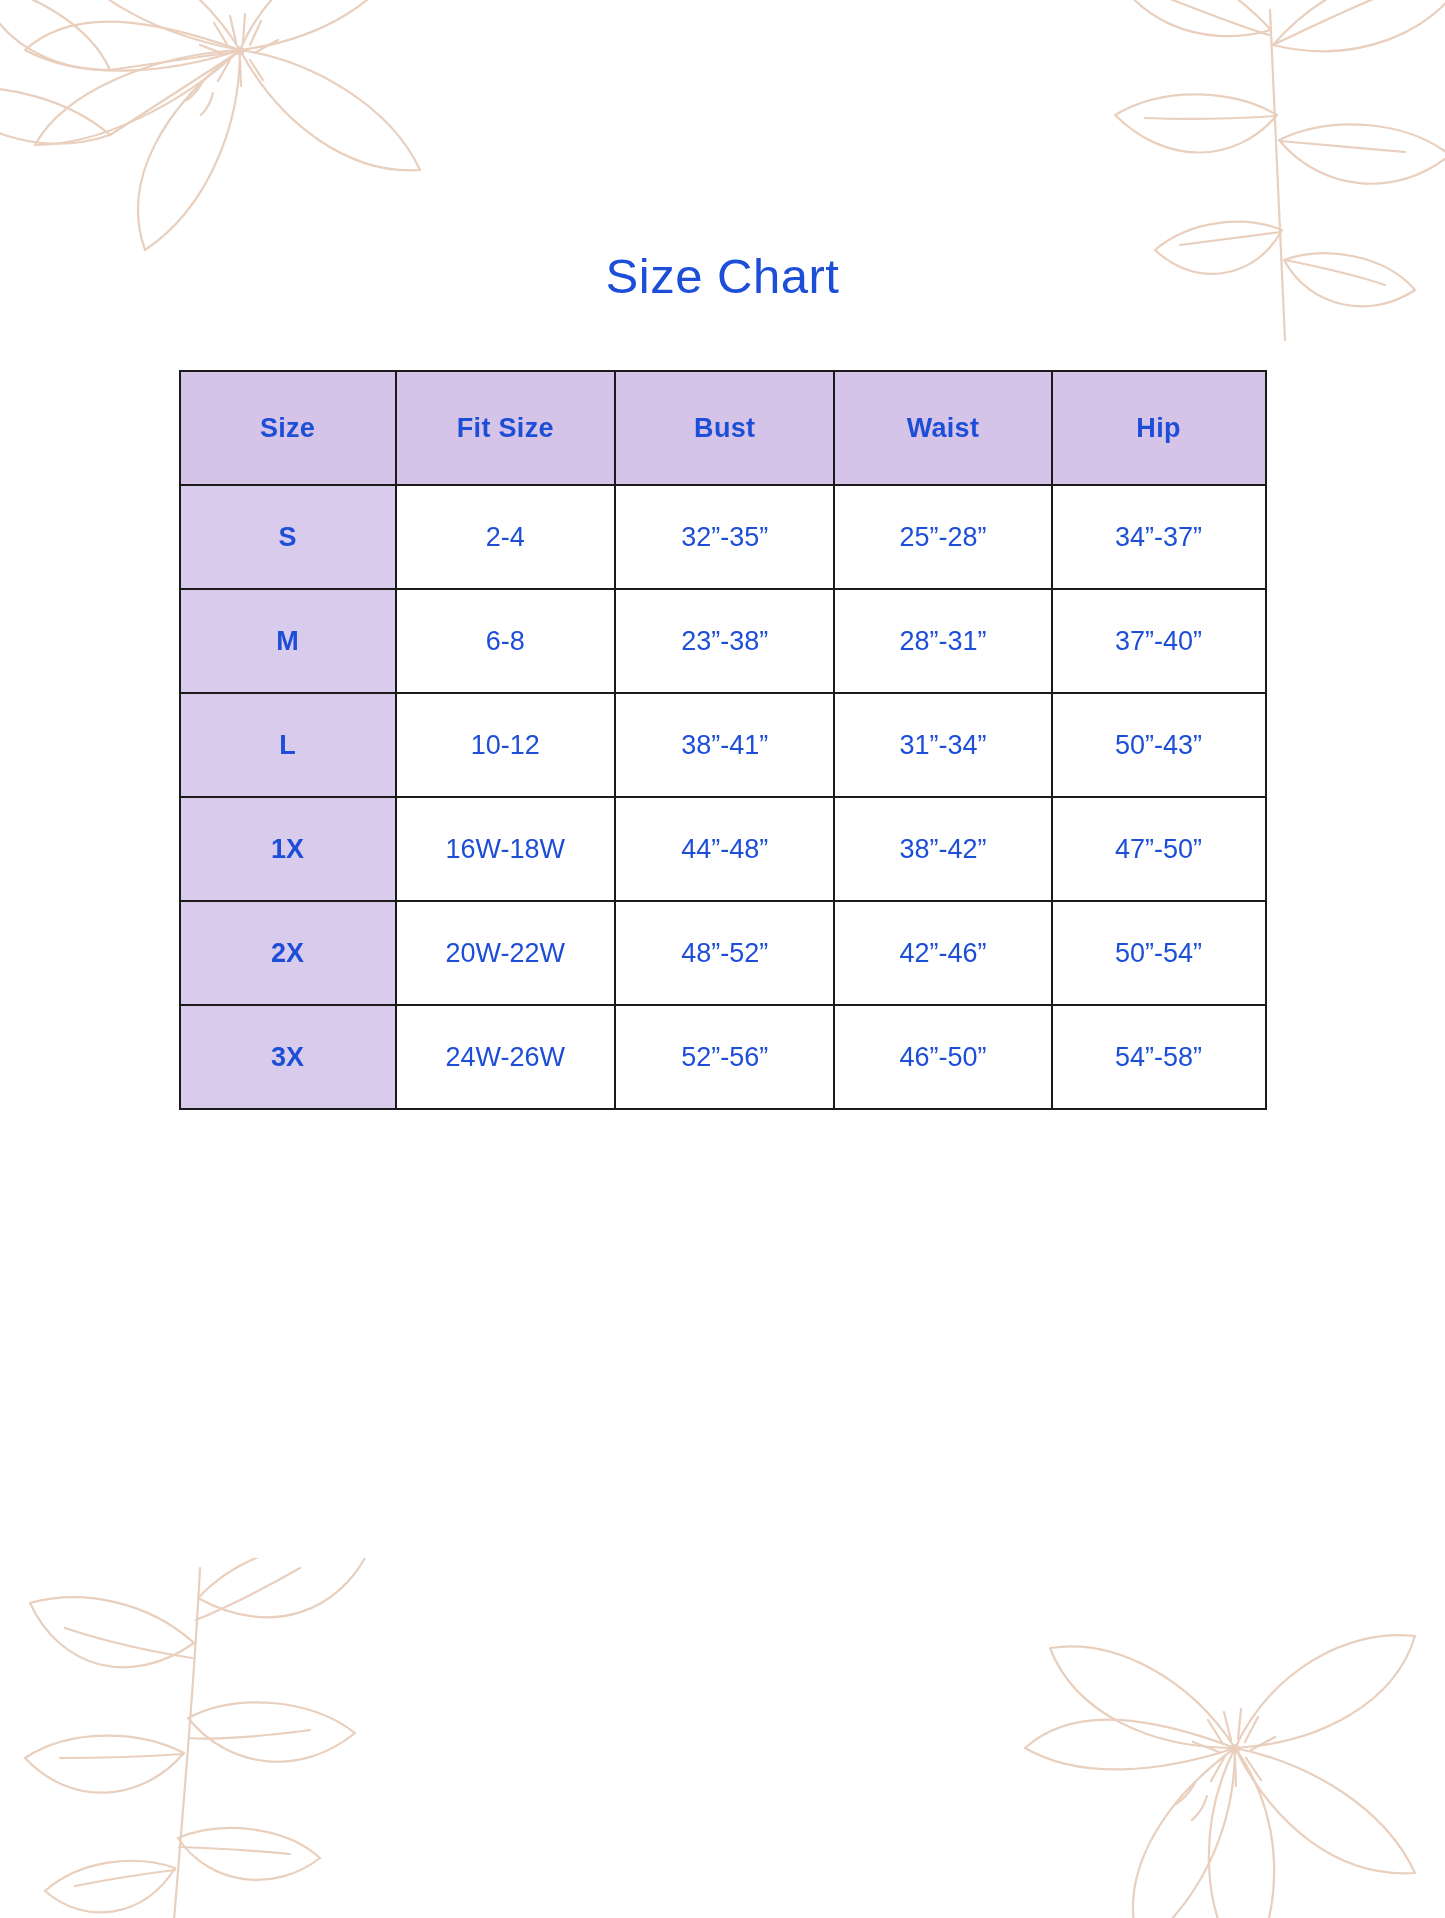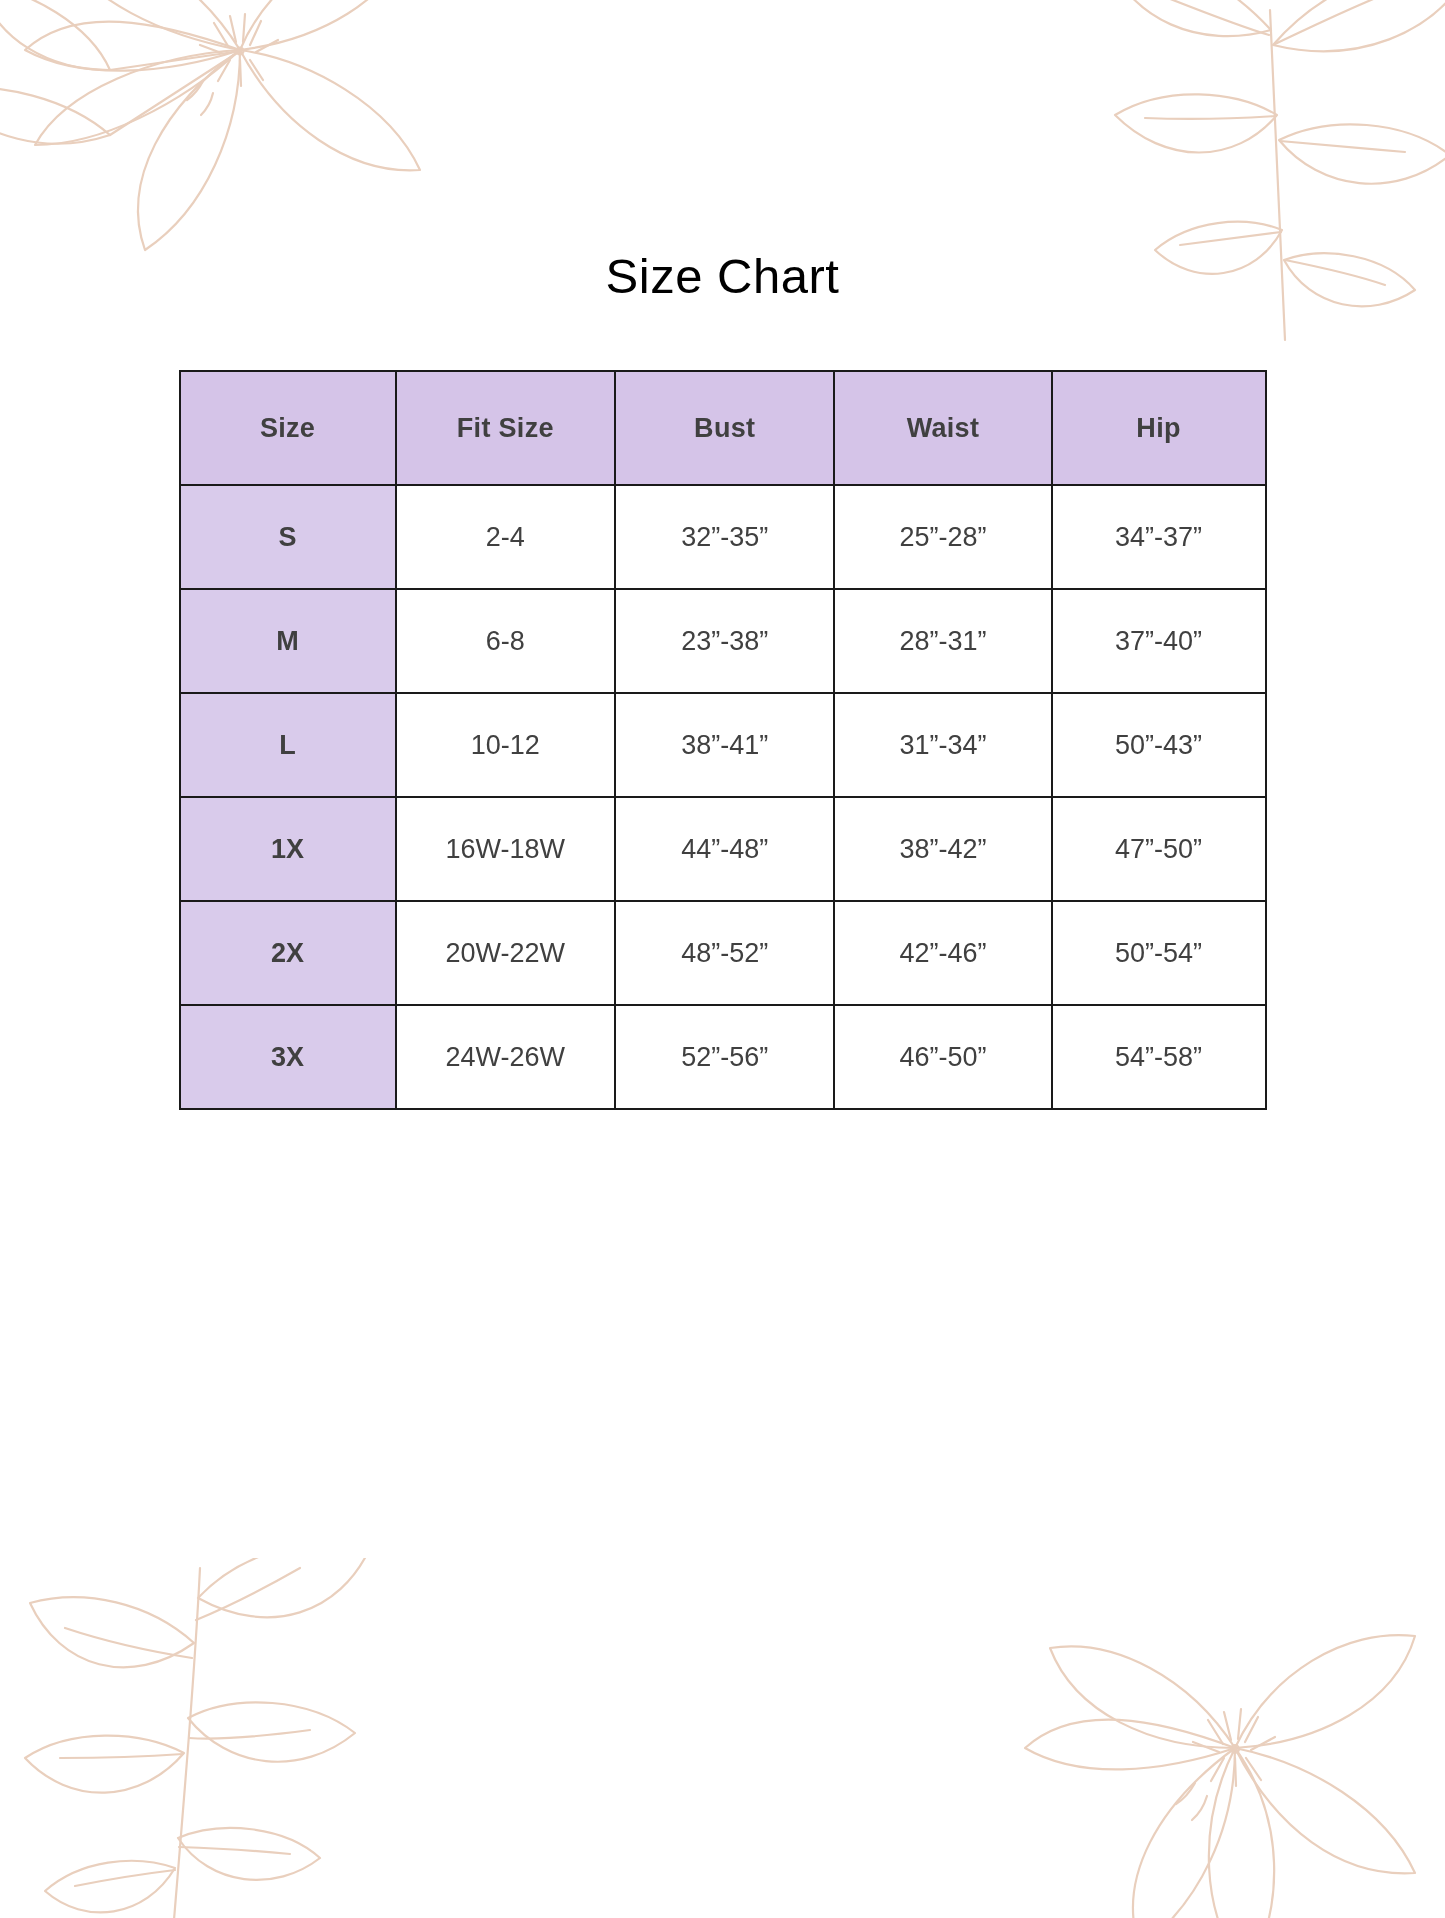--- a/index.html
+++ b/index.html
@@ -31,21 +31,21 @@
   .deco-br { right: -40px; bottom: -70px; }
 
   .content {
     position: relative;
     z-index: 2;
   }
 
   .title {
     text-align: center;
     font-size: 49px;
-    color: #000000;
+    color: #1d4ed8;
     font-weight: 400;
     letter-spacing: 0.5px;
     margin: 0;
     padding-top: 252px;
     line-height: 1;
   }
 
   .table-wrap {
     margin: 0 auto;
     padding-top: 69px;
@@ -55,21 +55,21 @@
   table.size-table {
     border-collapse: collapse;
     width: 1088px;
     table-layout: fixed;
   }
   table.size-table th,
   table.size-table td {
     border: 2px solid #1a1a1a;
     text-align: center;
     vertical-align: middle;
-    color: #404040;
+    color: #1d4ed8;
   }
   table.size-table thead th {
     background: #d5c4e8;
     height: 110px;
     font-size: 27px;
     font-weight: 700;
     letter-spacing: 0.3px;
   }
   table.size-table tbody td {
     height: 100px;

